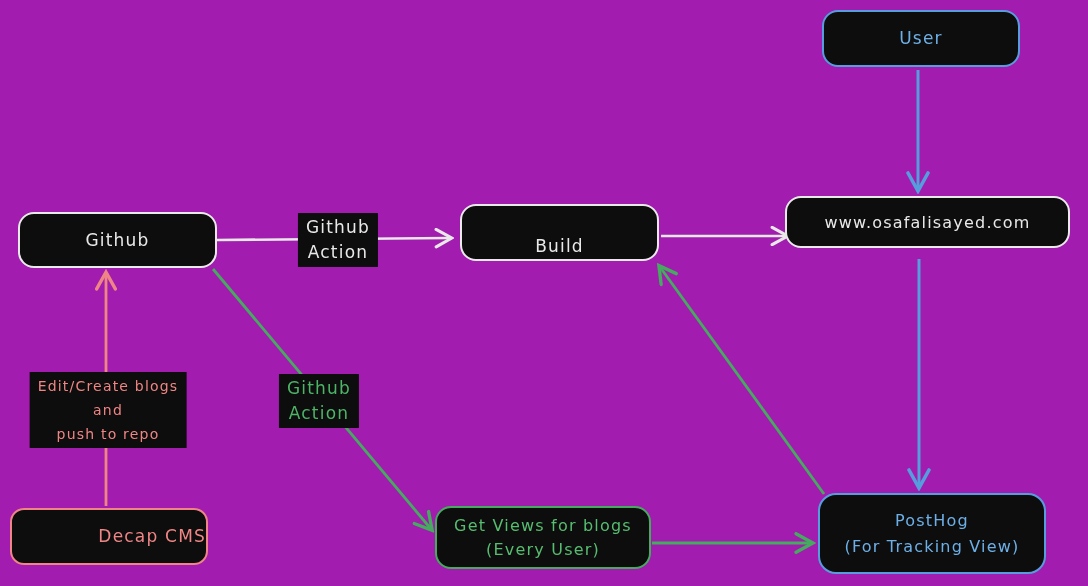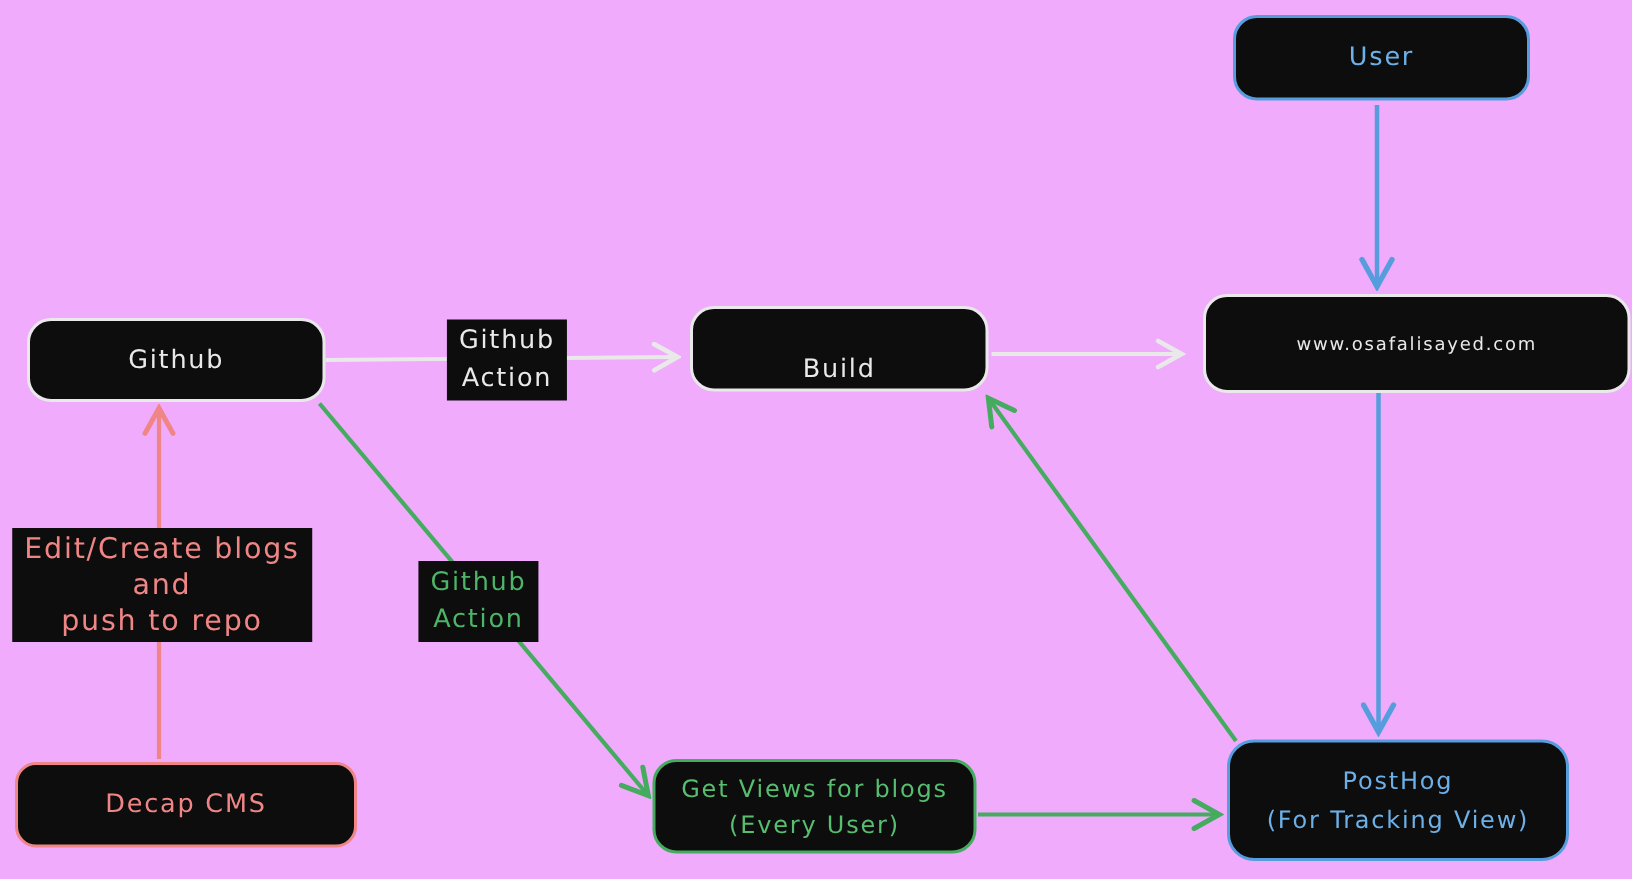--- a/index.html
+++ b/index.html
@@ -5,21 +5,21 @@
   html, body {
     margin: 0;
     padding: 0;
     background: #0d0d0d;
     font-family: "DejaVu Sans", sans-serif;
   }
   #canvas {
     position: relative;
     width: 1088px;
     height: 586px;
-    background: #f0abfc;
+    background: #a21caf;
     overflow: hidden;
   }
   #edges {
     position: absolute;
     left: 0; top: 0;
     width: 1088px;
     height: 586px;
   }
   .node {
     position: absolute;
@@ -47,21 +47,21 @@
     background: #0d0d0d;
     padding: 2px 8px;
     text-align: center;
     font-size: 17px;
     letter-spacing: 1.2px;
     line-height: 25px;
     white-space: pre-line;
   }
   .edge-label.white-text { color: #e9e9e9; }
   .edge-label.green-text { color: #4db468; }
-  .edge-label.red-text   { color: #ef8585; font-size: 19px; line-height: 24px; }
+  .edge-label.red-text   { color: #ef8585; font-size: 14px; line-height: 24px; margin-top: 20px; }
 </style>
 </head>
 <body>
 
 <div id="canvas">
 
   <svg id="edges" width="1088" height="586" viewBox="0 0 1088 586">
     <defs>
       <marker id="arrow-white" viewBox="0 0 12 12" refX="9.5" refY="6" markerWidth="8" markerHeight="8" orient="auto-start-reverse" markerUnits="strokeWidth">
         <path d="M1.5,1 L10.5,6 L1.5,11" fill="none" stroke="#e9e9e9" stroke-width="1.8" stroke-linecap="round"></path>
@@ -99,25 +99,25 @@
   </div>
 
   <div class="node white" style="left:18px; top:212px; width:199px; height:56px;">
     <span>Github</span>
   </div>
 
   <div class="node white" style="left:460px; top:204px; width:199px; height:57px;align-items:flex-end;">
     <span>Build</span>
   </div>
 
-  <div class="node white" style="left:802px; top:196px; width:285px; height:66px; font-size:12px;">
+  <div class="node white" style="left:785px; top:196px; width:285px; height:52px; font-size:16px;">
     <span>www.osafalisayed.com</span>
   </div>
 
-  <div class="node red" style="left:10px; top:508px; width:228px; height:57px; border-radius:14px;">
+  <div class="node red" style="left:10px; top:508px; width:198px; height:57px; border-radius:14px;justify-content:flex-end;">
     <span>Decap CMS</span>
   </div>
 
   <div class="node green" style="left:435px; top:506px; width:216px; height:63px; font-size:16px; line-height:24px;">
     <span>Get Views for blogs
 (Every User)</span>
   </div>
 
   <div class="node blue" style="left:818px; top:493px; width:228px; height:81px; border-radius:18px; font-size:16px; line-height:26px;">
     <span>PostHog

